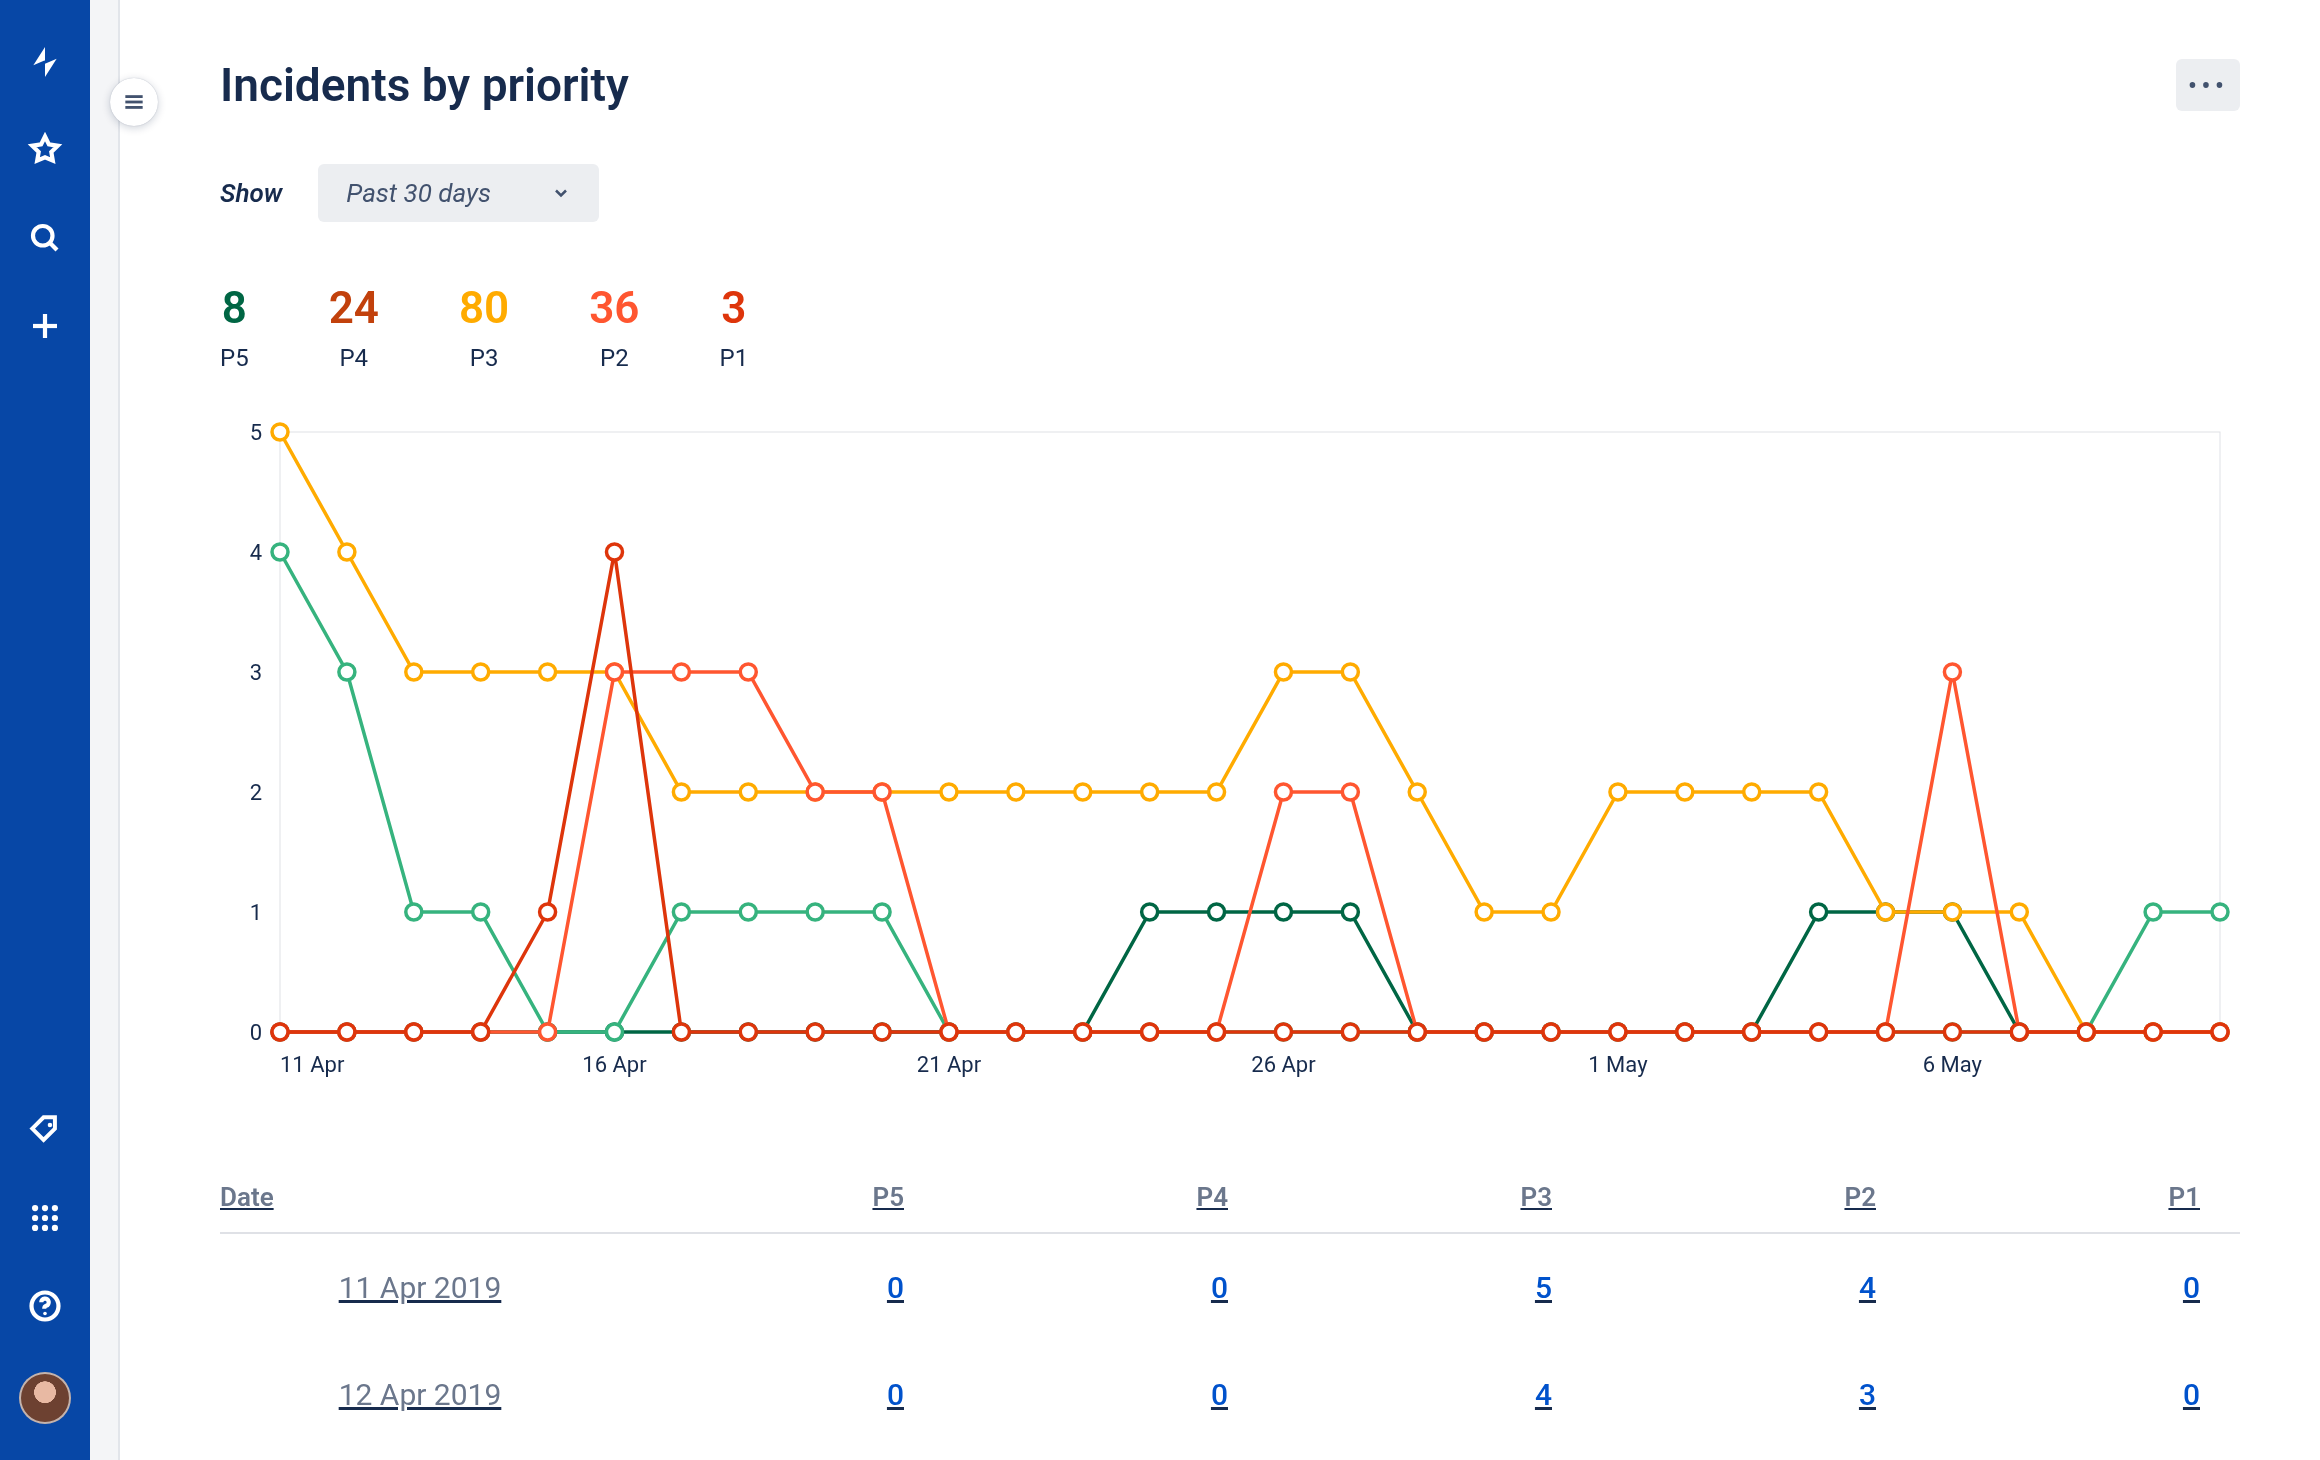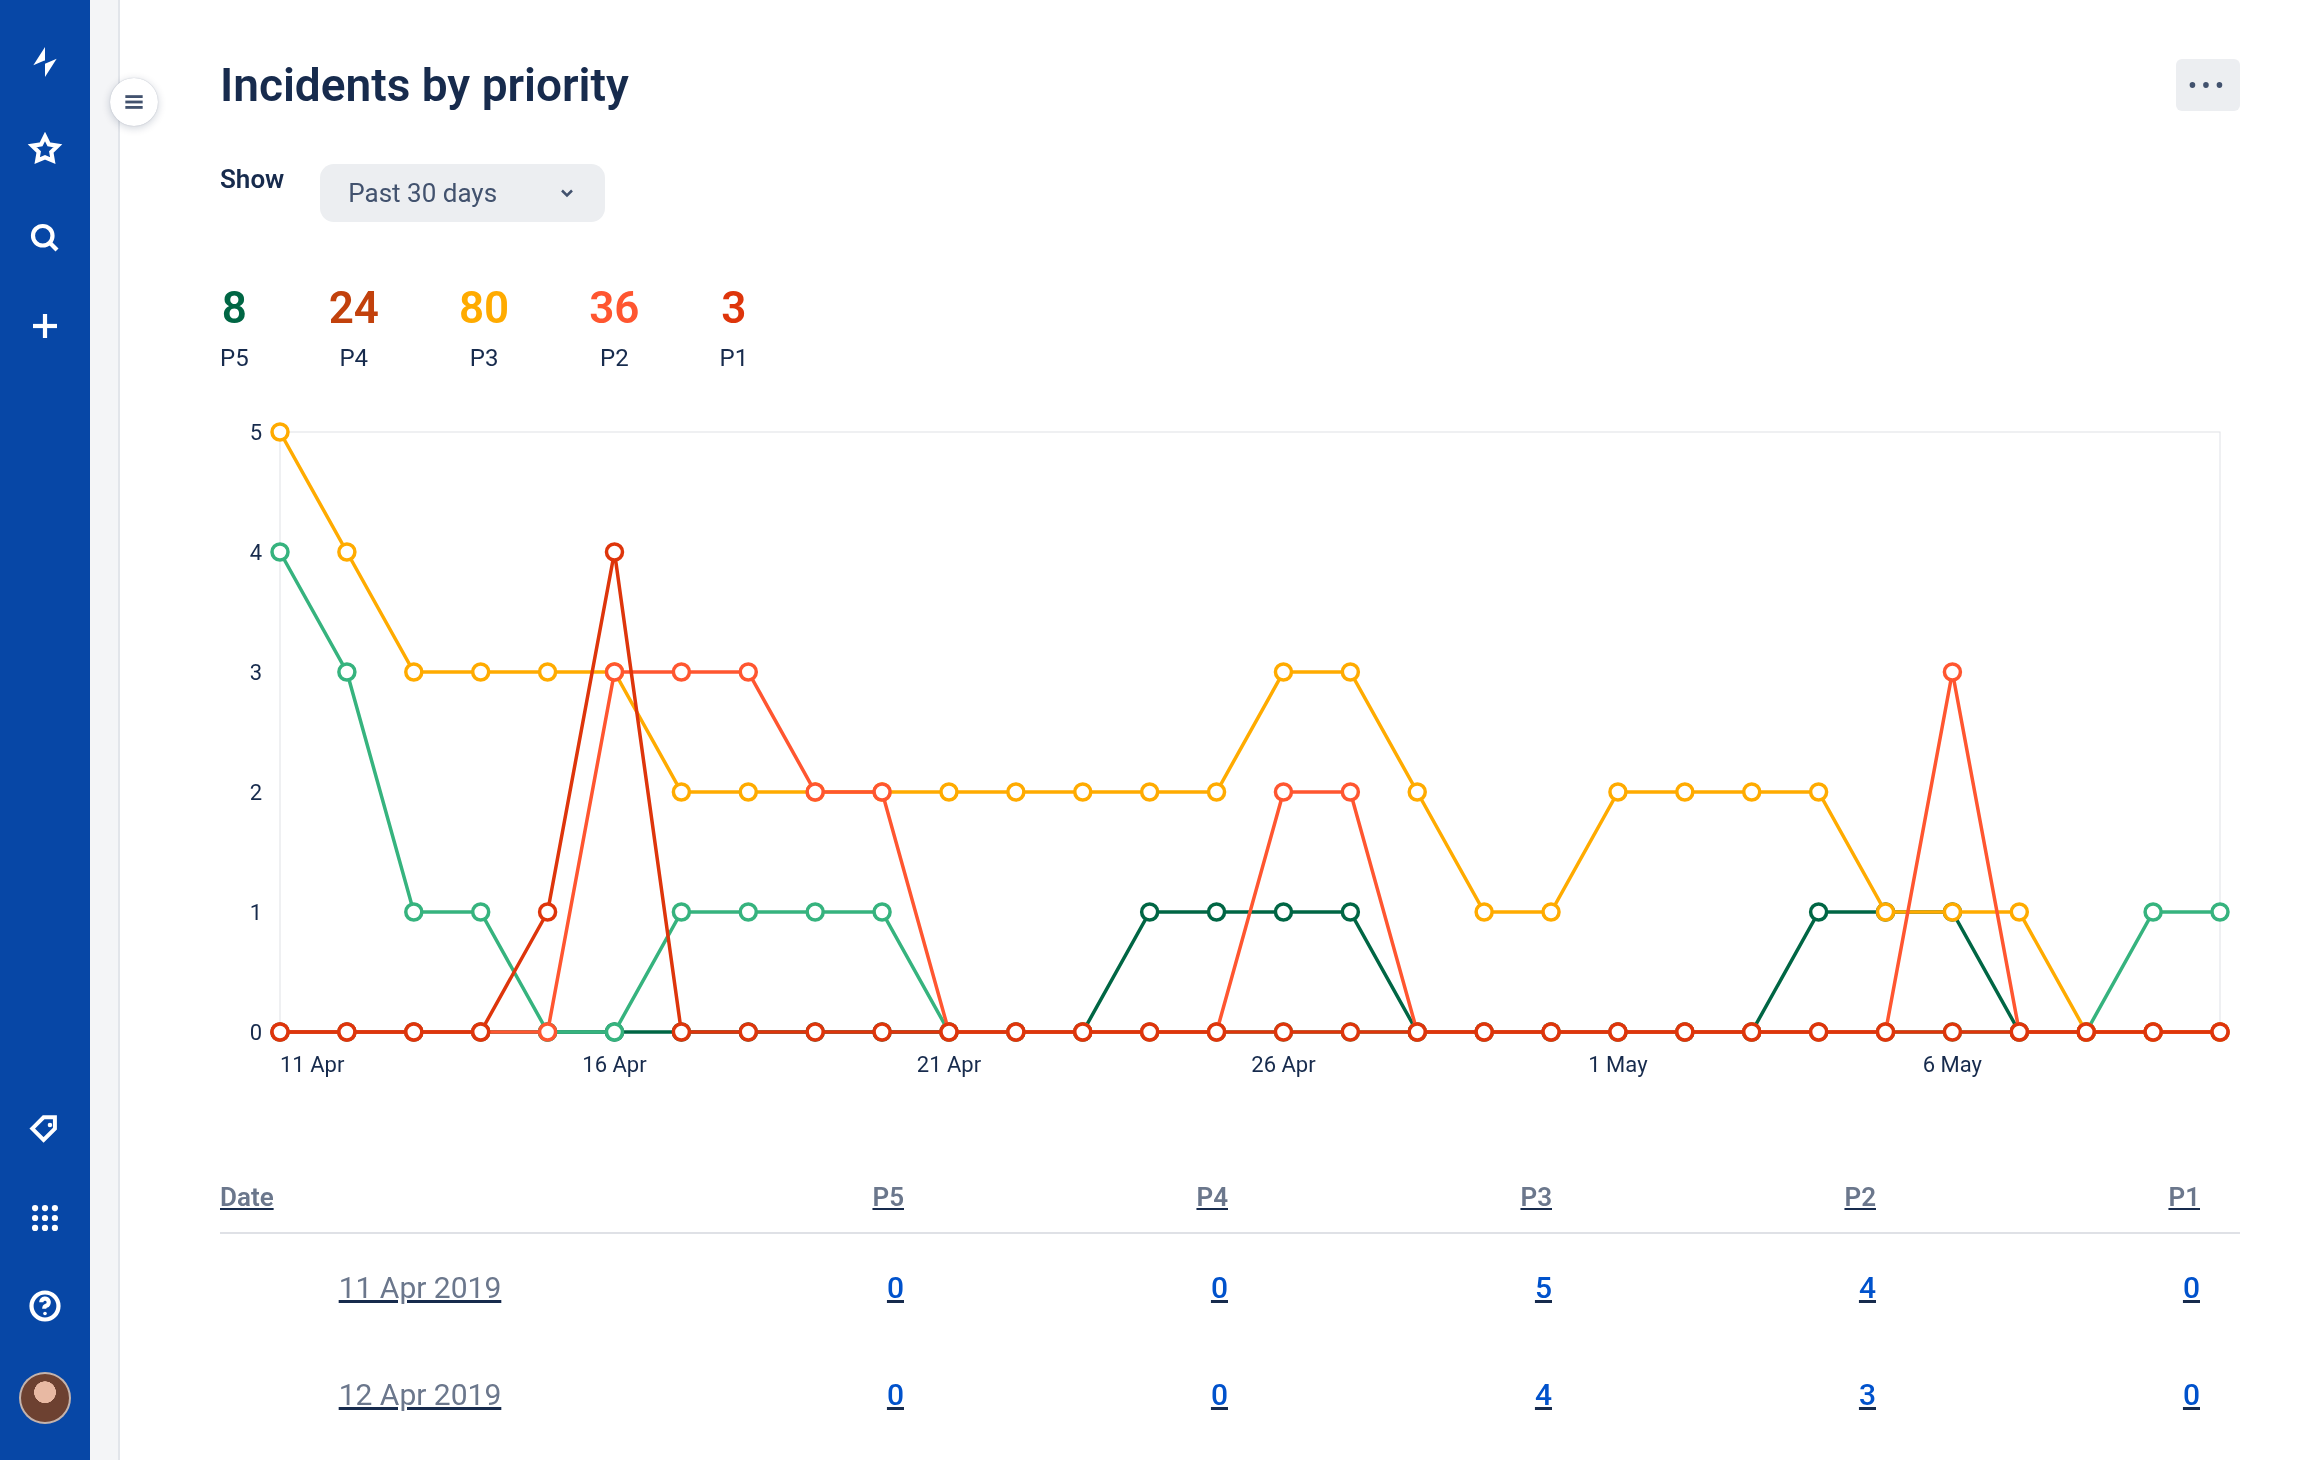--- a/index.html
+++ b/index.html
@@ -61,25 +61,25 @@
   .title { font-size: 46px; font-weight: 600; color:#172B4D; }
   .more-btn {
     margin-left:auto;
     width: 64px; height:52px;
     background:#eceef1;
     border-radius:6px;
     display:flex; align-items:center; justify-content:center;
     cursor:pointer; letter-spacing:4px; font-size:28px; color:#42526E;
   }
 
-  .filter-row { display:flex; gap: 36px; margin-top: 52px; }
+  .filter-row { display:flex; align-items:center; gap: 36px; margin-top: 52px; font-style: italic; }
   .show-label { font-size: 26px; font-weight:600; color:#172B4D; }
   .range-select {
     background: #eceef1;
-    border-radius: 14px;
+    border-radius: 6px;
     padding: 14px 28px;
     display:flex; align-items:center; gap: 60px;
     font-size: 26px; color:#42526E;
     cursor:pointer;
   }
   .range-select svg { stroke:#42526E; stroke-width:3; fill:none; }
 
   .stats-row { display:flex; gap: 80px; margin-top: 60px; }
   .stat { display:flex; flex-direction:column; align-items:center; }
   .stat-num { font-size: 44px; font-weight:600; }

